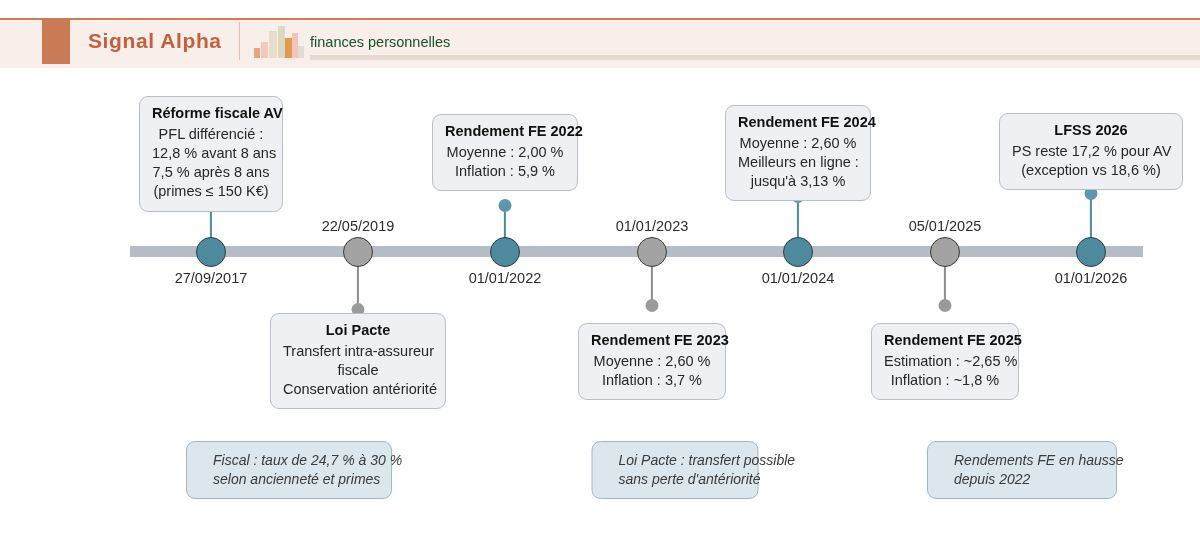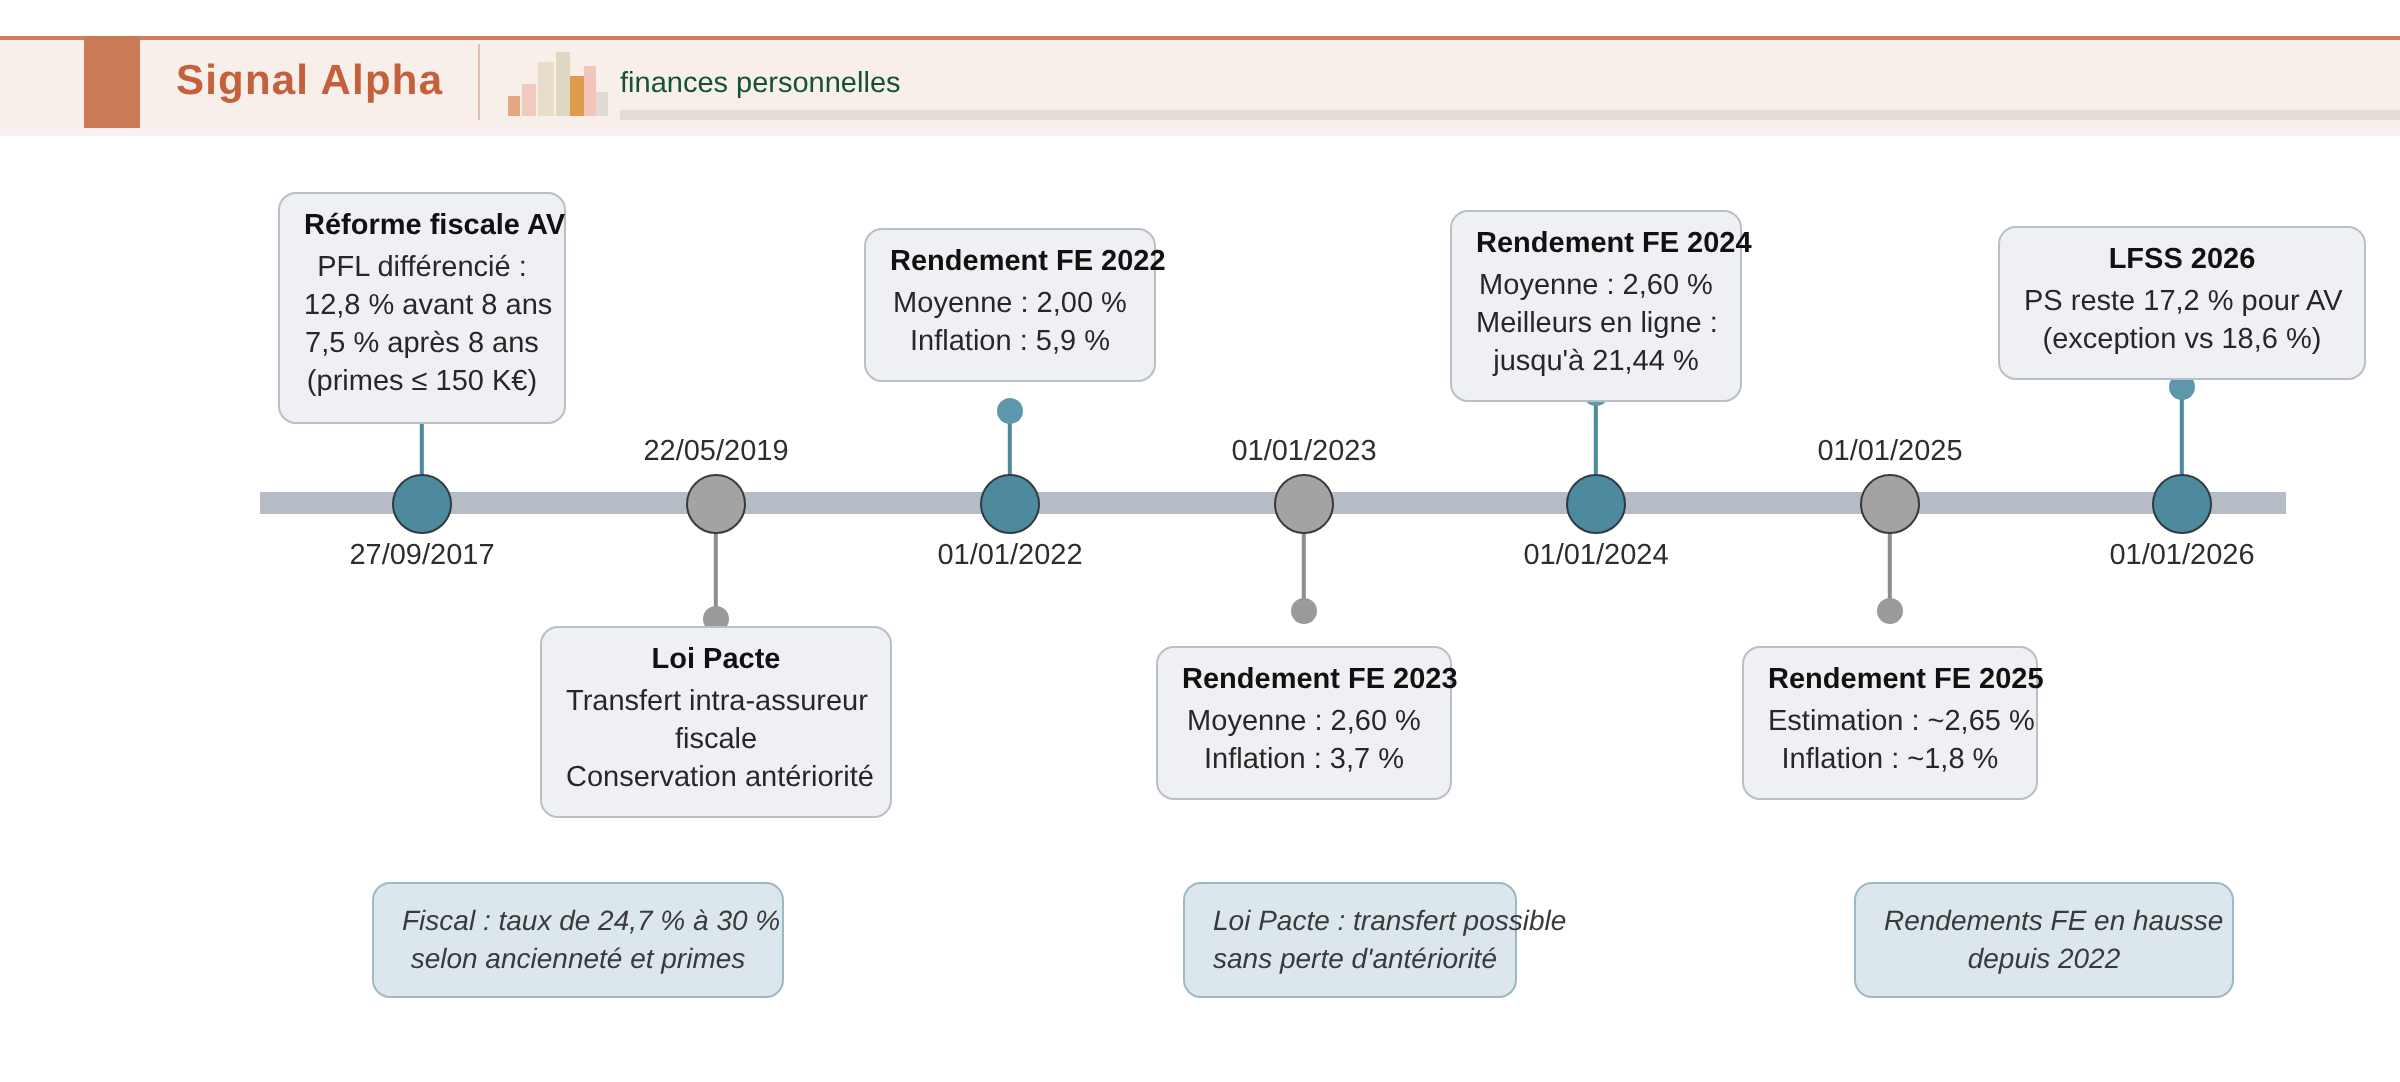--- a/index.html
+++ b/index.html
@@ -138,22 +138,21 @@
     line-height: 1.32;
   }
 
   
   .note {
     position: absolute;
     transform: translateX(-50%);
     background: #dbe7ec;
     border: 1.3px solid #9fb9c4;
     border-radius: 9px;
-    padding: 9px 14px;
-    text-align: center;
+    padding: 9px 26px;
     font-style: italic;
     font-size: 14px;
     color: #3a3a3a;
     line-height: 1.35;
     white-space: nowrap;
   }
 </style>
 </head>
 <body>
 
@@ -224,27 +223,27 @@
   </div>
 
   <div class="stem teal" style="left:798px; top:196px; height:56px;"></div>
   <div class="stem-dot teal" style="left:798px; top:190px;"></div>
   <div class="node teal" style="left:798px;"></div>
   <div class="date-label" style="left:798px; top:270px;">01/01/2024</div>
   <div class="card" style="left:798px; top:105px; width:146px;">
     <div class="card-title">Rendement FE 2024</div>
     <div class="card-line">Moyenne : 2,60 %</div>
     <div class="card-line">Meilleurs en ligne :</div>
-    <div class="card-line">jusqu'à 21,44 %</div>
+    <div class="card-line">jusqu'à 3,13 %</div>
   </div>
 
   <div class="stem gray" style="left:945px; top:252px; height:54px;"></div>
   <div class="stem-dot gray" style="left:945px; top:299px;"></div>
   <div class="node gray" style="left:945px;"></div>
-  <div class="date-label" style="left:945px; top:218px;">01/01/2025</div>
+  <div class="date-label" style="left:945px; top:218px;">05/01/2025</div>
   <div class="card" style="left:945px; top:323px; width:148px;">
     <div class="card-title">Rendement FE 2025</div>
     <div class="card-line">Estimation : ~2,65 %</div>
     <div class="card-line">Inflation : ~1,8 %</div>
   </div>
 
   <div class="stem teal" style="left:1091px; top:193px; height:59px;"></div>
   <div class="stem-dot teal" style="left:1091px; top:187px;"></div>
   <div class="node teal" style="left:1091px;"></div>
   <div class="date-label" style="left:1091px; top:270px;">01/01/2026</div>

